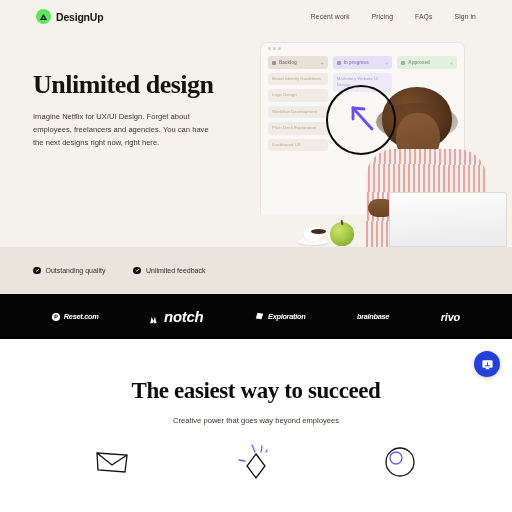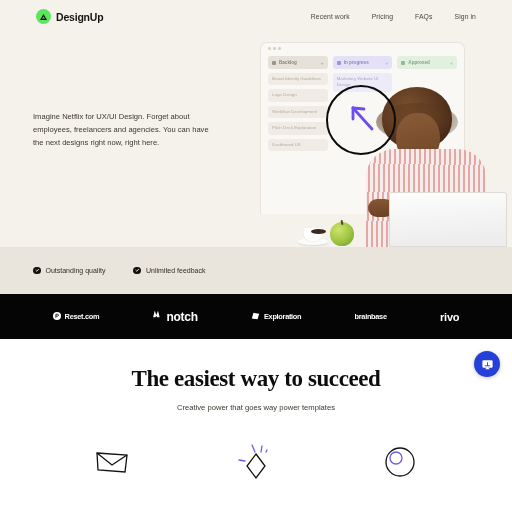--- a/index.html
+++ b/index.html
@@ -207,40 +207,40 @@
   .badge-label { font-size: 7px; color: #322d27; }
 
   
   .logos {
     width: 512px; height: 45px;
     background: #050505;
     display: flex; align-items: center; justify-content: space-around;
     padding: 0 26px;
   }
   .logo-item {
-    display: flex; align-items: flex-start; gap: 4px;
-    color: #ffffff; white-space: nowrap;
-  }
-  .logo-text { font-size: 12px; font-weight: bold; letter-spacing: -0.3px; }
+    display: flex; align-items: flex-end; gap: 4px;
+    color: #ffffff; white-space: nowrap; font-style: italic;
+  }
+  .logo-text { font-size: 15px; font-weight: bold; letter-spacing: -0.3px; }
   .logo-text.sm { font-size: 7.4px; font-weight: bold; }
   .logo-text.rivo { font-size: 11px; letter-spacing: -0.2px; }
   .logo-mark { flex: 0 0 auto; display: block; }
 
   
   .bottom {
     position: relative;
     width: 512px; height: 175px;
     background: #ffffff;
     padding-top: 26px;
   }
   .bottom-title {
     font-family: "Liberation Serif", serif; font-weight: bold;
     font-size: 23px; line-height: 1.18;
     color: #0d0d0d; text-align: center; letter-spacing: -0.4px;
-    max-width: 250px; margin: 0 auto;
+    max-width: 250px; margin: 12px auto;
   }
   .bottom-sub {
     margin-top: 11px; text-align: center;
     font-size: 7.6px; color: #3c3730;
   }
   .feature-icons {
     position: absolute; left: 0; top: 100px; width: 512px;
     display: flex; justify-content: space-around; padding: 0 40px;
   }
   .feature-ico { width: 46px; height: 46px; display: flex; align-items: center; justify-content: center; }
@@ -274,21 +274,21 @@
       <div class="nav-links">
         <span class="nav-link">Recent work</span>
         <span class="nav-link">Pricing</span>
         <span class="nav-link">FAQs</span>
         <span class="nav-link">Sign in</span>
       </div>
     </nav>
 
     <div class="hero-copy">
       <h1 class="hero-title">
-        <br>
+        <span>Unlimited design</span><br>
       </h1>
       <p class="hero-sub">Imagine Netflix for UX/UI Design. Forget about employees, freelancers and agencies. You can have the next designs right now, right here.</p>
     </div>
 
     <div class="hero-art">
 
       <div class="board">
         <div class="board-bar">
           <span class="board-dot"></span>
           <span class="board-dot"></span>
@@ -402,21 +402,21 @@
     <div class="logo-item">
       <span class="logo-text sm">brainbase</span>
     </div>
     <div class="logo-item">
       <span class="logo-text rivo">rivo</span>
     </div>
   </section>
 
   <section class="bottom">
     <h2 class="bottom-title">The easiest way to succeed</h2>
-    <p class="bottom-sub">Creative power that goes way power templates</p>
+    <p class="bottom-sub">Creative power that goes way beyond employees</p>
 
     <div class="feature-icons">
       <div class="feature-ico">
         <svg width="34" height="26" viewBox="0 0 34 26">
           <path d="M2 4 L32 6 L30 23 L3 21 Z" stroke="#121212" stroke-width="1.3" fill="none"></path>
           <path d="M2 4 L17 16 L32 6" stroke="#121212" stroke-width="1.3" fill="none"></path>
         </svg>
       </div>
       <div class="feature-ico">
         <svg width="40" height="36" viewBox="0 0 40 36">

